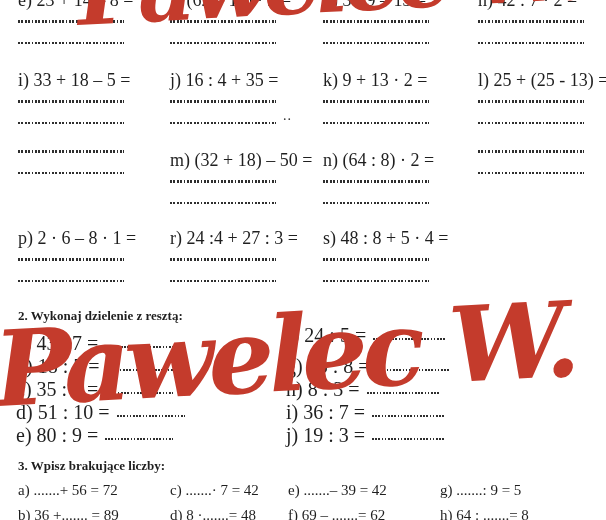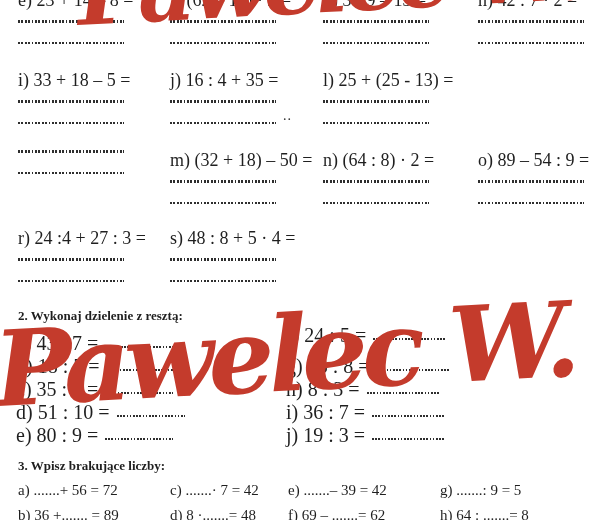--- a/index.html
+++ b/index.html
@@ -78,20 +78,25 @@
     <div class="expr">i) 33 + 18 – 5 =</div>
     <div class="dotline"></div>
     <div class="dotline"></div>
   </div>
   <div class="cell">
     <div class="expr">j) 16 : 4 + 35 =</div>
     <div class="dotline"></div>
     <div class="dotline"></div>
   </div>
   <div class="cell">
+    <div class="expr">k) 9 + 13 · 2 =</div>
+    <div class="dotline"></div>
+    <div class="dotline"></div>
+  </div>
+  <div class="cell">
     <div class="expr">l) 25 + (25 - 13) =</div>
     <div class="dotline"></div>
     <div class="dotline"></div>
   </div>
 </div>
 
 <div class="ex1-row" style="top:150px">
   <div class="cell">
     <div class="dotline"></div>
     <div class="dotline"></div>
@@ -100,27 +105,31 @@
     <div class="expr">m) (32 + 18) – 50 =</div>
     <div class="dotline"></div>
     <div class="dotline"></div>
   </div>
   <div class="cell">
     <div class="expr">n) (64 : 8) · 2 =</div>
     <div class="dotline"></div>
     <div class="dotline"></div>
   </div>
   <div class="cell">
-    <div class="expr">o) 89 – 54 : 9 =</div>
     <div class="dotline"></div>
     <div class="dotline"></div>
   </div>
 </div>
 
 <div class="ex1-row" style="top:228px">
+  <div class="cell">
+    <div class="expr">p) 2 · 6 – 8 · 1 =</div>
+    <div class="dotline"></div>
+    <div class="dotline"></div>
+  </div>
   <div class="cell">
     <div class="expr">r) 24 :4 + 27 : 3 =</div>
     <div class="dotline"></div>
     <div class="dotline"></div>
   </div>
   <div class="cell">
     <div class="expr">s) 48 : 8 + 5 · 4 =</div>
     <div class="dotline"></div>
     <div class="dotline"></div>
   </div>

